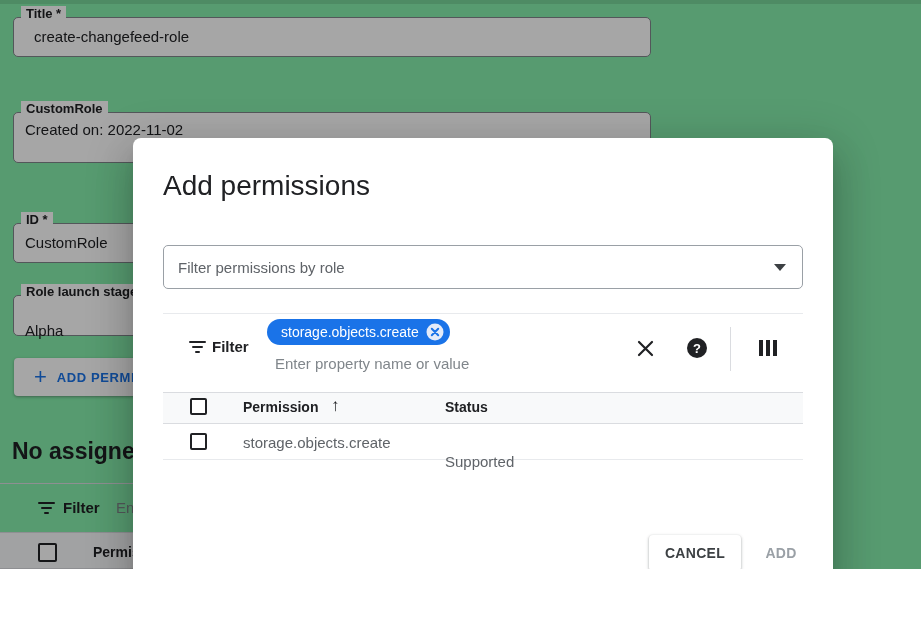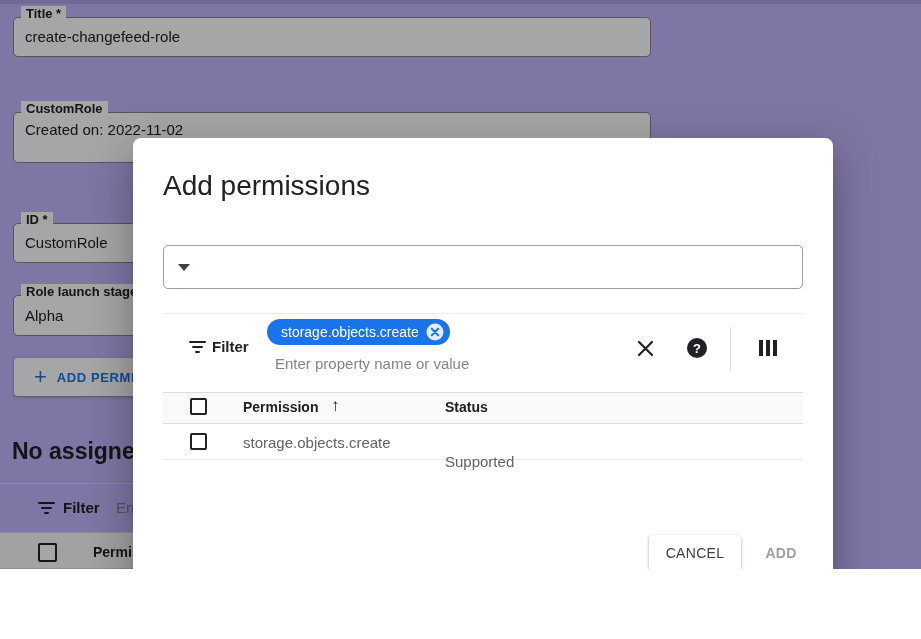--- a/index.html
+++ b/index.html
@@ -1,18 +1,18 @@
 <!DOCTYPE html>
 <html><head>
 <meta charset="utf-8">
 <style>
   * { margin:0; padding:0; box-sizing:border-box; }
   html,body { width:921px; height:639px; overflow:hidden; background:#fff;
               font-family:"Liberation Sans","DejaVu Sans",sans-serif; color:#202124; }
-  #screen { position:relative; width:921px; height:569px; overflow:hidden; background:#c4b5fd; }
+  #screen { position:relative; width:921px; height:569px; overflow:hidden; background:#86efac; }
 
   
   .page { position:absolute; inset:0; z-index:1; }
   .field { position:absolute; left:13px; width:638px; border:1px solid #80868b; border-radius:5px; background:#fff; }
   .field-label { position:absolute; left:21px; font-size:13px; font-weight:700; background:#fff; padding:0 5px; line-height:15px; white-space:nowrap; }
   .field-value { position:absolute; left:25px; font-size:15px; color:#202124; white-space:nowrap; }
   .counter { position:absolute; top:63px; left:0; width:640px; text-align:right; font-size:13px; color:#5f6368; }
 
   .raised-btn { position:absolute; background:#fff; border-radius:4px;
                 box-shadow:0 1px 2px rgba(60,64,67,.3), 0 1px 3px 1px rgba(60,64,67,.15); }
@@ -66,47 +66,47 @@
   .help-circle { width:20px; height:20px; border-radius:50%; background:#202124; color:#fff; font-size:13px; font-weight:700;
                  display:flex; align-items:center; justify-content:center; }
   .vdiv { position:absolute; left:597px; top:189px; width:1px; height:44px; background:#dadce0; }
   .cols-icon { display:flex; gap:3px; } .cols-icon i { display:block; width:4px; height:16px; background:#202124; }
 
   .dlg-thead { position:absolute; left:30px; top:254px; width:640px; height:32px; }
   .dlg-row   { position:absolute; left:30px; top:286px; width:640px; height:36px; border-bottom:1px solid #e8eaed; }
   .sort-arrow { font-size:17px; font-weight:700; color:#202124; }
 
   .cancel-btn { left:516px; top:397px; width:92px; height:36px; display:flex; align-items:center; justify-content:center;
-                font-size:14px; font-weight:400; letter-spacing:.3px; color:#3c4043; cursor:pointer; }
+                font-size:14px; font-weight:700; letter-spacing:.3px; color:#3c4043; cursor:pointer; }
   .add-btn { position:absolute; left:618px; top:397px; width:60px; height:36px; display:flex; align-items:center; justify-content:center;
              font-size:14px; font-weight:700; letter-spacing:.3px; color:#9aa0a6; }
   .abs { position:absolute; }
 </style>
 </head>
 <body>
 
 <div id="screen">
 
   <div class="page">
 
     <div class="field" style="top:17px; height:40px;"></div>
     <span class="field-label" style="top:6px;">Title *</span>
-    <span class="field-value" style="top:28px;">create-changefeed-role</span>
+    <span class="field-value" style="top:28px;margin-left:9px;">create-changefeed-role</span>
 
     <div class="field" style="top:112px; height:51px;"></div>
     <span class="field-label" style="top:101px;">CustomRole</span>
     <span class="field-value" style="top:121px;">Created on: 2022-11-02</span>
 
     <div class="field" style="top:223px; height:40px;"></div>
     <span class="field-label" style="top:212px;">ID *</span>
     <span class="field-value" style="top:234px;">CustomRole</span>
 
     <div class="field" style="top:295px; height:41px;"></div>
     <span class="field-label" style="top:284px;">Role launch stage</span>
-    <span class="field-value" style="top:307px;">Alpha</span>
+    <span class="field-value" style="top:322px;">Alpha</span>
 
     <div class="raised-btn addperm">
       <span class="plus">+</span>
       <span class="lbl">ADD PERMISSIONS</span>
     </div>
 
     <div class="h2">No assigned permissions</div>
     <div class="hr" style="left:0; top:483px; width:651px;"></div>
 
     <div class="abs filter-funnel" style="left:38px; top:502px;">
@@ -126,20 +126,21 @@
   </div>
 
   <div class="scrim"></div>
   <div class="top-shade"></div>
 
   <div class="dialog">
 
     <div class="dlg-title">Add permissions</div>
 
     <div class="role-select">
+      <span class="txt">Filter permissions by role</span>
       <span class="caret"></span>
     </div>
 
     <div class="tb-top"></div>
 
     <div class="dlg-funnel filter-funnel">
         <span></span>
         <span></span>
         <span></span>
       </div>

